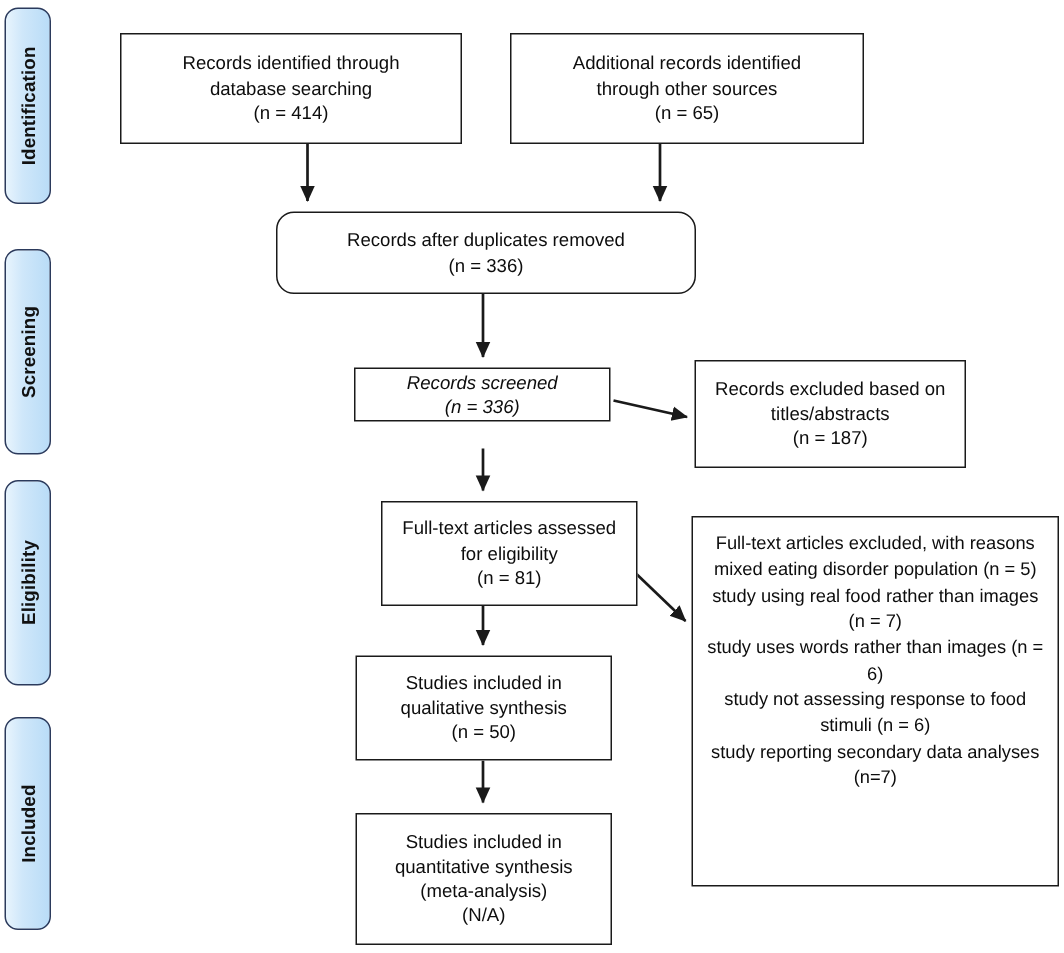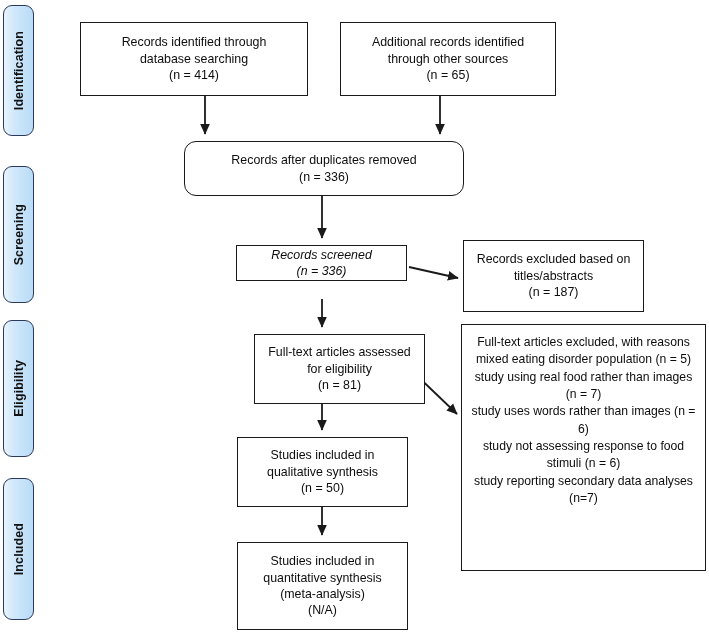--- a/index.html
+++ b/index.html
@@ -139,21 +139,21 @@
   <div class="stage-tab" id="tab-included" style="left: 3px; top: 478px; width: 31px; height: 142px;">
     <span class="stage-tab-label">Included</span>
   </div>
 
   <div class="flow-box" id="box-records-identified-database" style="left: 80px; top: 22px; width: 228px; height: 74px;">
     <span class="flow-box-text">Records identified through
 database searching
 (n = 414)</span>
   </div>
 
-  <div class="flow-box" id="box-additional-records-other-sources" style="left: 340px; top: 22px; width: 216px; height: 74px;">
+  <div class="flow-box" id="box-additional-records-other-sources" style="left: 340px; top: 22px; width: 236px; height: 74px;">
     <span class="flow-box-text">Additional records identified
 through other sources
 (n = 65)</span>
   </div>
 
   <div class="flow-box" id="box-records-after-duplicates-removed" style="left: 184px; top: 141px; width: 280px; height: 55px; border-radius: 12px;">
     <span class="flow-box-text">Records after duplicates removed
 (n = 336)</span>
   </div>
 
@@ -167,21 +167,21 @@
 titles/abstracts
 (n = 187)</span>
   </div>
 
   <div class="flow-box" id="box-fulltext-assessed" style="left: 254px; top: 334px; width: 171px; height: 70px; justify-content: center;">
     <span class="flow-box-text">Full-text articles assessed
 for eligibility
 (n = 81)</span>
   </div>
 
-  <div class="flow-box dense" id="box-fulltext-excluded-reasons" style="left: 461px; top: 324px; width: 245px; height: 247px;">
+  <div class="flow-box dense" id="box-fulltext-excluded-reasons" style="left: 461px; top: 344px; width: 245px; height: 247px;">
     <span class="flow-box-text">Full-text articles excluded, with reasons
 mixed eating disorder population (n = 5)
 study using real food rather than images (n = 7)
 study uses words rather than images (n = 6)
 study not assessing response to food stimuli (n = 6)
 study reporting secondary data analyses (n=7)</span>
   </div>
 
   <div class="flow-box" id="box-studies-qualitative" style="left: 237px; top: 437px; width: 171px; height: 70px;">
     <span class="flow-box-text">Studies included in

